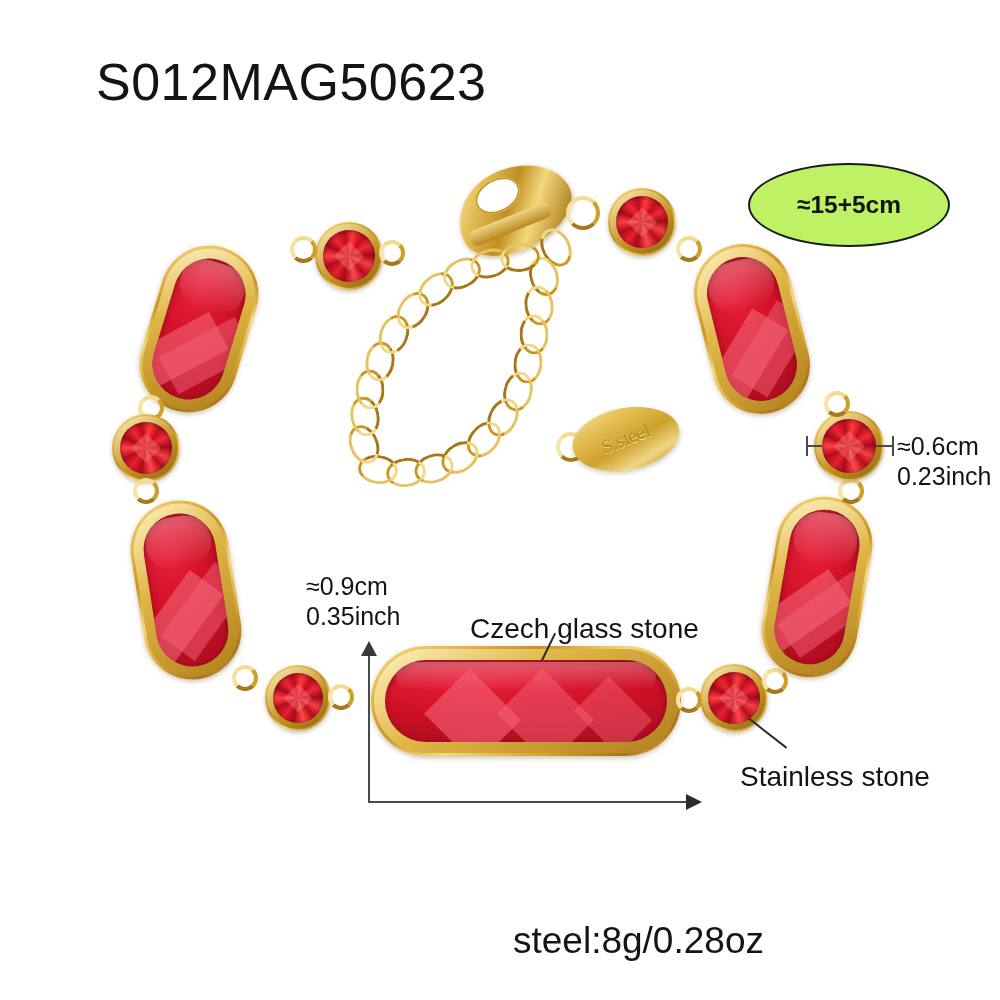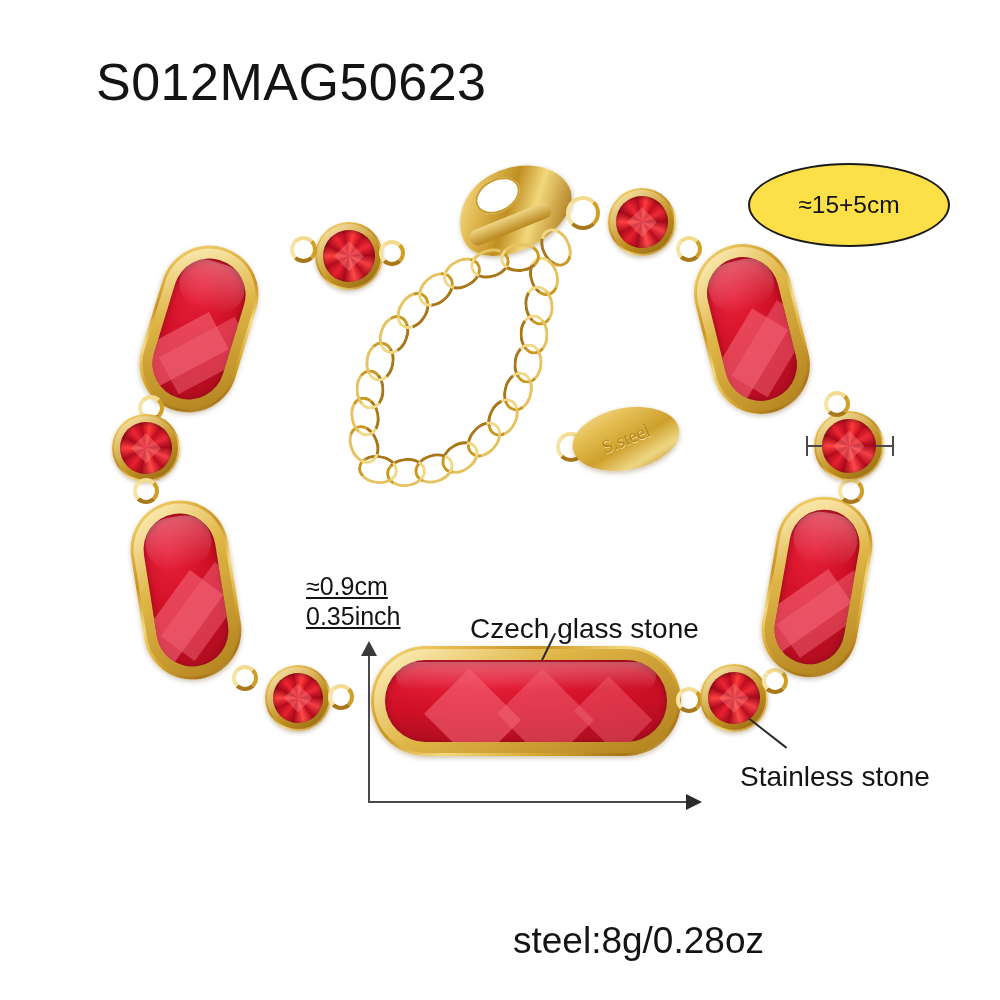--- a/index.html
+++ b/index.html
@@ -12,21 +12,21 @@
   .title{position:absolute;left:96px;top:52px;font-size:52px;letter-spacing:.5px;
          font-weight:400;color:#141414;white-space:nowrap;}
   .weight{position:absolute;left:513px;top:920px;font-size:37px;color:#141414;white-space:nowrap;}
 
   .callout{position:absolute;font-size:25px;color:#141414;line-height:1.18;white-space:nowrap;}
 
   
   .badge{position:absolute;left:748px;top:163px;width:202px;height:84px;
          border:2.2px solid #1a1a1a;border-radius:50%/50%;
          display:flex;flex-direction:column;align-items:center;justify-content:center;
-         box-sizing:border-box;background:#fde047;}
+         box-sizing:border-box;background:#bef264;font-weight:bold;}
   .badge div{font-size:24.5px;line-height:1.2;color:#141414;white-space:nowrap;}
 
   
   .leader{position:absolute;background:#2b2b2b;transform-origin:0 50%;height:2px;}
 
   
   .dimline{position:absolute;background:#4a4a4a;}
   .arrow-up{position:absolute;width:0;height:0;border-left:8px solid transparent;
             border-right:8px solid transparent;border-bottom:15px solid #3a3a3a;}
   .arrow-right{position:absolute;width:0;height:0;border-top:8px solid transparent;
@@ -206,24 +206,28 @@
   </div>
   <div class="ring" style="left:676px;top:236px;width:26px;height:26px;"></div>
 
   <div class="rnd" style="left:608px;top:188px;width:68px;height:68px;">
     <div class="gem" style="inset:8px;"></div>
   </div>
 
   <div class="dimline" style="left:806px;top:445px;width:88px;height:2px;"></div>
   <div class="tick" style="left:806px;top:436px;height:20px;"></div>
   <div class="tick" style="left:892px;top:436px;height:20px;"></div>
+  <div class="callout" style="left:897px;top:432px;">
+    <div>≈0.6cm</div>
+    <div>0.23inch</div>
+  </div>
 
   <div class="dimline" style="left:368px;top:655px;width:2px;height:148px;"></div>
   <div class="arrow-up" style="left:361px;top:641px;"></div>
-  <div class="callout" style="left:306px;top:572px;text-decoration:underline;">
+  <div class="callout" style="left:306px;top:572px;">
     <div>≈0.9cm</div>
     <div>0.35inch</div>
   </div>
 
   <div class="dimline" style="left:368px;top:801px;width:320px;height:2px;"></div>
   <div class="arrow-right" style="left:686px;top:794px;"></div>
 
   <div class="leader" style="left:528px;top:688px;width:62px;transform:rotate(-64deg);"></div>
   <div class="callout" style="left:470px;top:612px;font-size:28px;">Czech glass stone</div>
 

